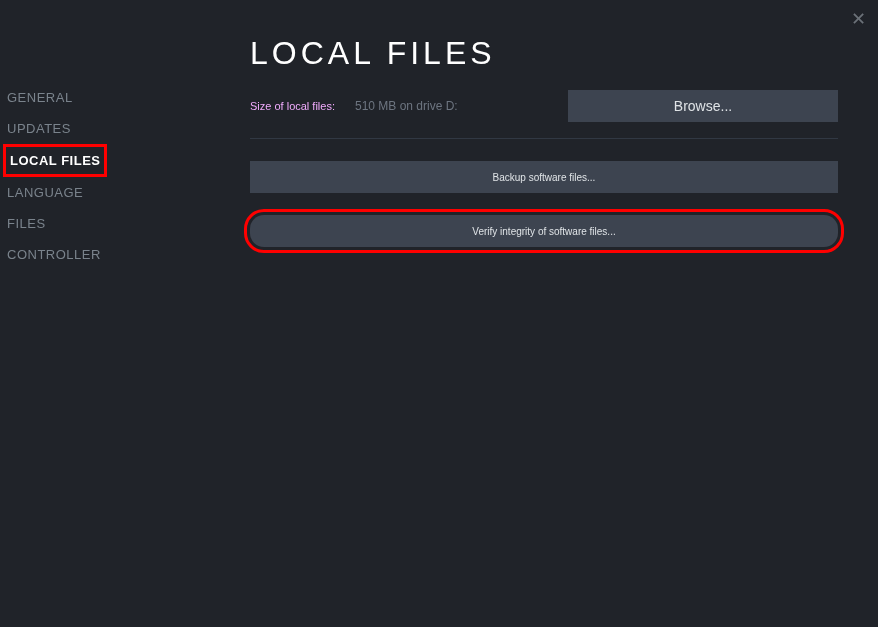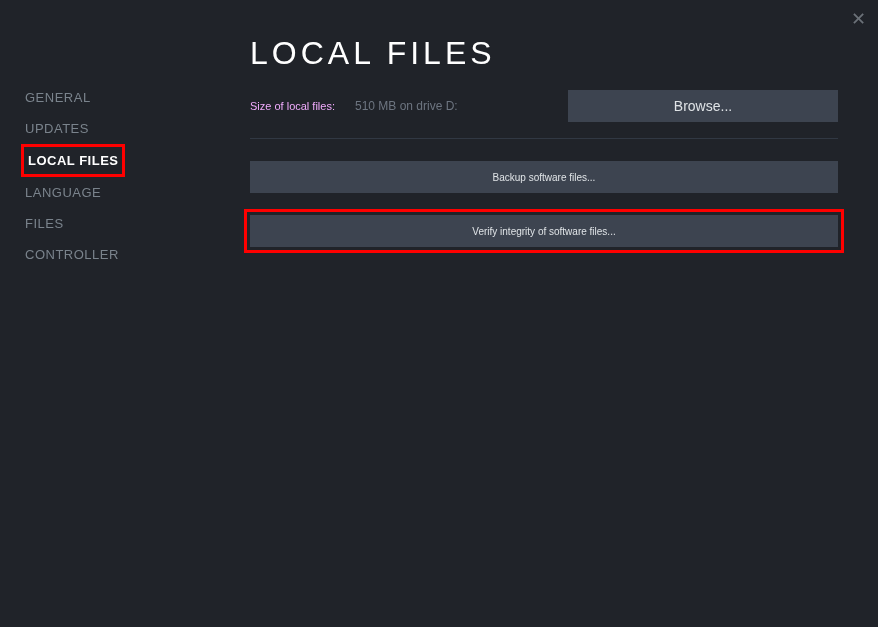--- a/index.html
+++ b/index.html
@@ -32,21 +32,21 @@
     }
     
     .container {
       display: flex;
       width: 100%;
       height: 100%;
     }
     
     .sidebar {
       width: 215px;
-      padding: 82px 0 0 25px;
+      padding: 82px 0 0 7px;
       flex-shrink: 0;
     }
     
     .sidebar-item {
       font-size: 13px;
       color: #7a838c;
       padding: 8px 0;
       cursor: pointer;
       letter-spacing: 0.5px;
       display: inline-block;
@@ -120,20 +120,21 @@
       border: none;
       font-size: 10px;
       cursor: pointer;
       margin-bottom: 22px;
       font-family: inherit;
     }
     
     .action-btn.highlighted {
       outline: 3px solid #ff0000;
       outline-offset: 3px;
+      border-radius: 14px;
     }
     
     .sidebar-list {
       display: flex;
       flex-direction: column;
       align-items: flex-start;
     }
   </style>
 </head>
 <body>

